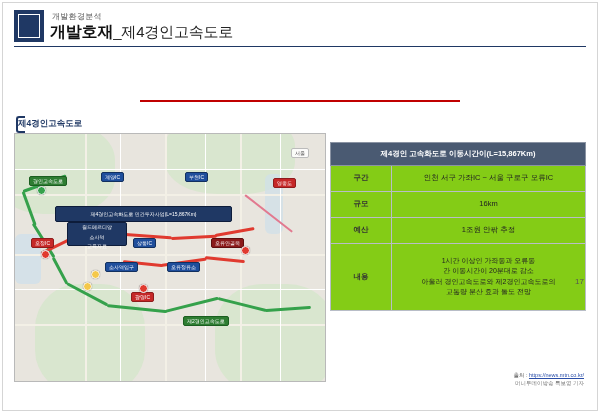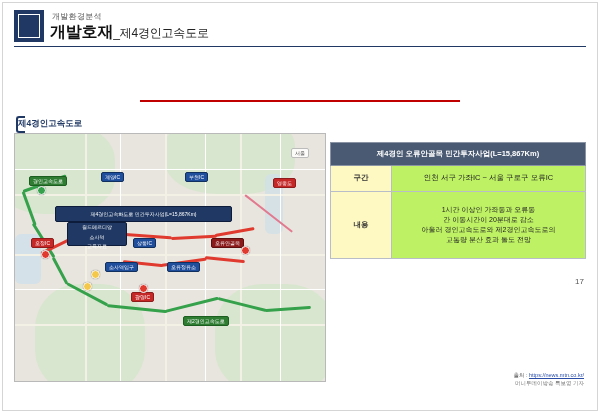--- a/index.html
+++ b/index.html
@@ -25,21 +25,21 @@
   }
   .hdr-sub{
     position:absolute;left:52px;top:11px;
     font-size:8px;color:#555;letter-spacing:.3px;
   }
   .hdr-title{
     position:absolute;left:50px;top:22px;
     font-size:16px;color:#111;font-weight:bold;
     letter-spacing:-.2px;
   }
-  .hdr-title .thin{font-weight:normal;font-size:12px;color:#222;}
+  .hdr-title .thin{font-weight:normal;font-size:15px;color:#222;}
   .hdr-rule{
     position:absolute;left:14px;top:46px;width:572px;height:1px;
     background:#1f3864;
   }
   .hdr-tag{
     position:absolute;right:14px;top:8px;
     background:#1f3864;color:#fff;
     font-size:7.5px;padding:3px 7px 4px 7px;
     letter-spacing:.2px;
   }
@@ -130,23 +130,23 @@
   }
   .tbl th{
     background:#4a5a72;color:#fff;font-size:7.5px;font-weight:bold;
     padding:6px 4px;border:1px solid #8a93a3;text-align:center;
   }
   .tbl td{
     border:1px solid #b8bdc7;padding:7px 4px;text-align:center;
     vertical-align:middle;
   }
   .tbl td.key{
-    background:#fef9c3;width:52px;font-weight:bold;color:#333;
-  }
-  .tbl td.val{background:#bef264;line-height:1.45;}
+    background:#84cc16;width:52px;font-weight:bold;color:#333;
+  }
+  .tbl td.val{background:#84cc16;line-height:1.45;}
   .tbl td.val.tall{height:52px;font-size:7px;}
   .src{
     position:absolute;right:16px;top:371px;
     font-size:5.5px;color:#555;text-align:right;line-height:1.5;
   }
   .src a{color:#2a4ea8;text-decoration:underline;}
   .src .note{color:#777;}
   
   .pageno{
     position:absolute;right:16px;bottom:8px;
@@ -236,27 +236,35 @@
     <div class="mk" style="left:26px;top:116px;"></div>
     <div class="mk mk-y" style="left:76px;top:136px;"></div>
     <div class="mk mk-y" style="left:68px;top:148px;"></div>
     <div class="mk" style="left:226px;top:112px;"></div>
     <div class="mk" style="left:124px;top:150px;"></div>
   </div>
 
   <table class="tbl">
     <thead>
       <tr>
-        <th colspan="2">제4경인 오류안골목 민간투자사업(L=15,867Km)</th>
+        <th colspan="2">제4경인 고속화도로 이동시간이(L=15,867Km)</th>
       </tr>
     </thead>
     <tbody>
       <tr>
         <td class="key">구간</td>
         <td class="val">인천 서구 가좌IC ~ 서울 구로구 오류IC</td>
+      </tr>
+      <tr>
+        <td class="key">규모</td>
+        <td class="val">16km</td>
+      </tr>
+      <tr>
+        <td class="key">예산</td>
+        <td class="val">1조원 안팎 추정</td>
       </tr>
       <tr>
         <td class="key">내용</td>
         <td class="val tall" style="white-space:pre-line;">1시간 이상인 가좌동과 오류동
 간 이동시간이 20분대로 감소
 아울러 경인고속도로와 제2경인고속도로의
 교통량 분산 효과 돌도 전망</td>
       </tr>
     </tbody>
   </table>

